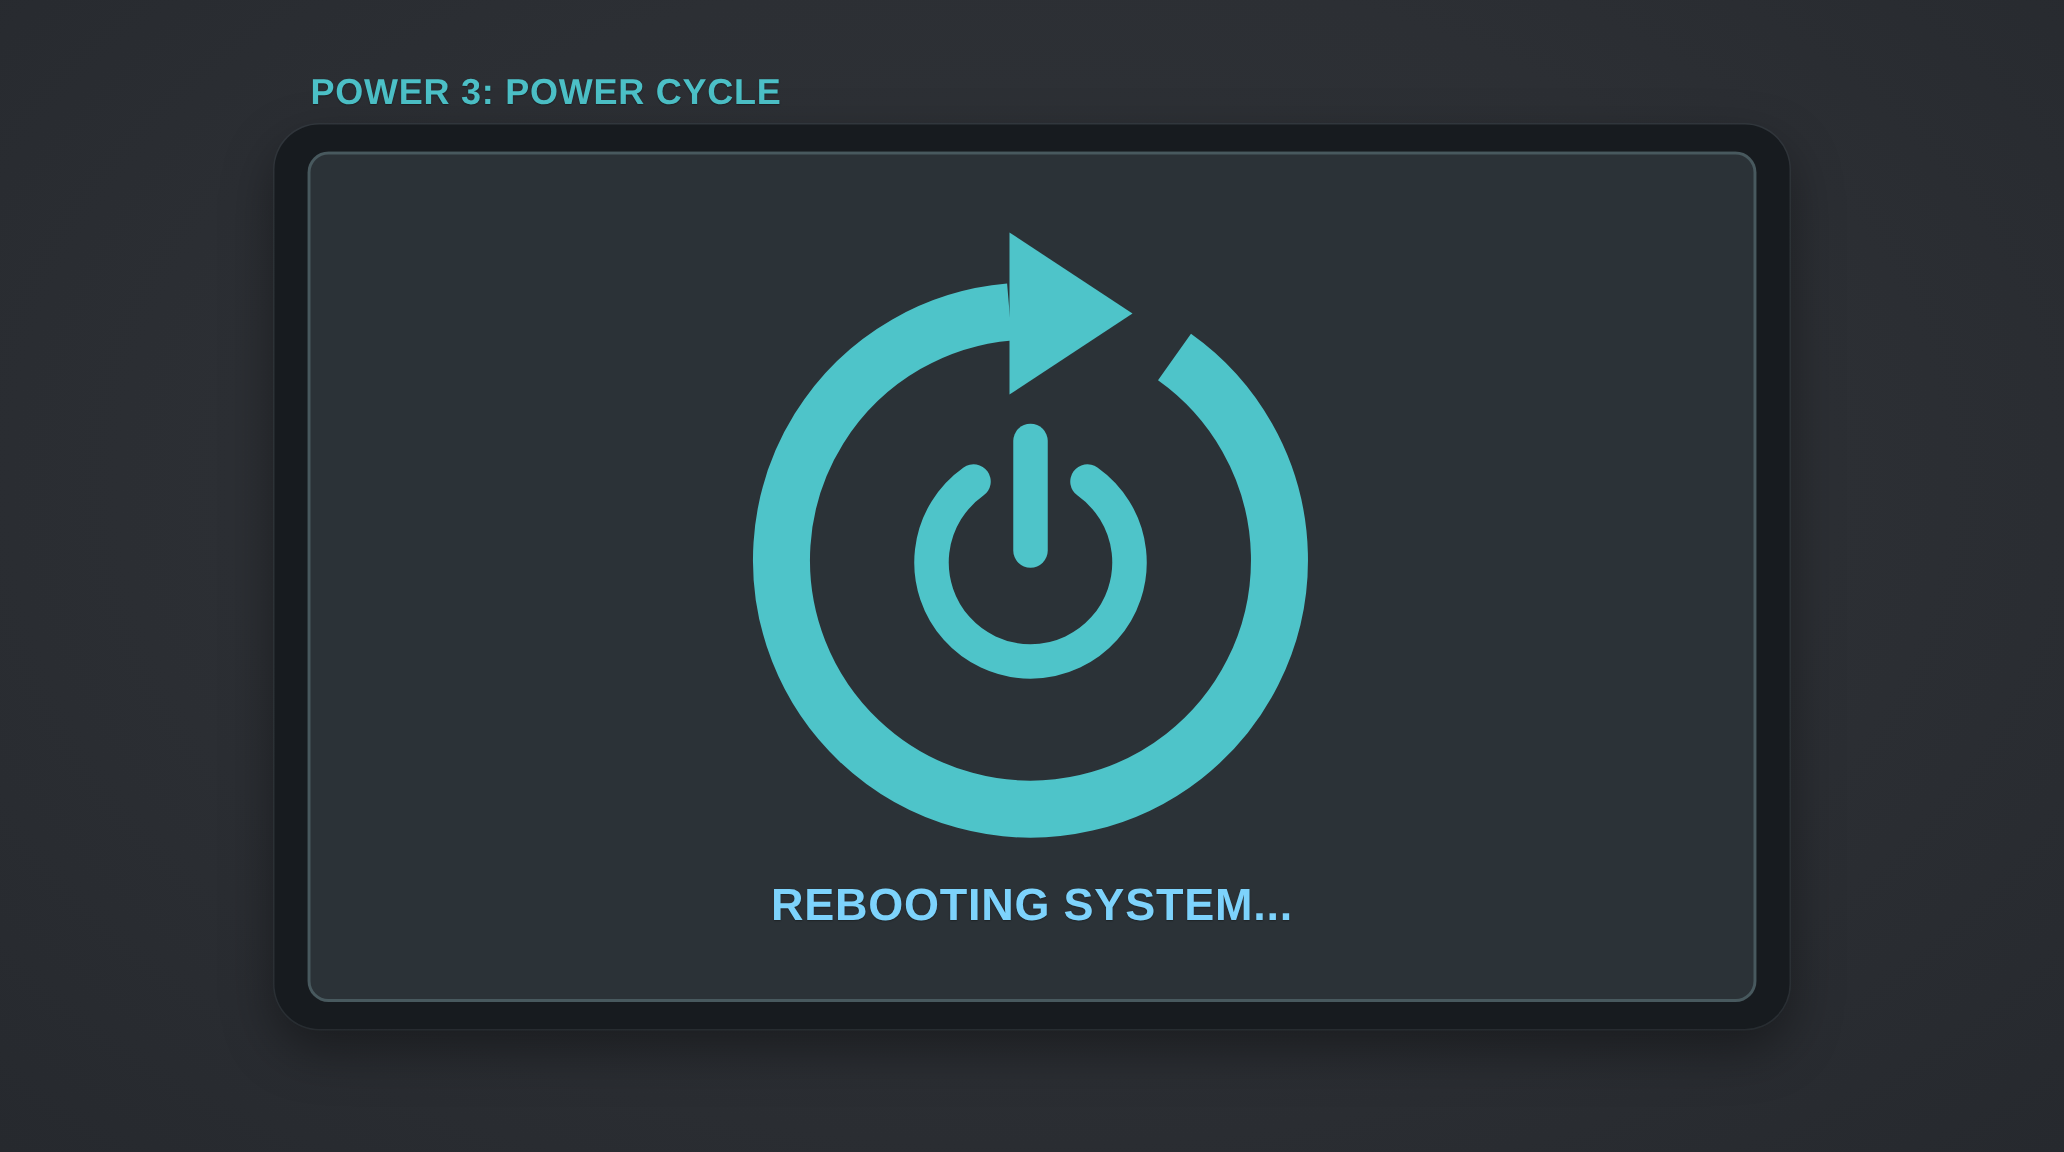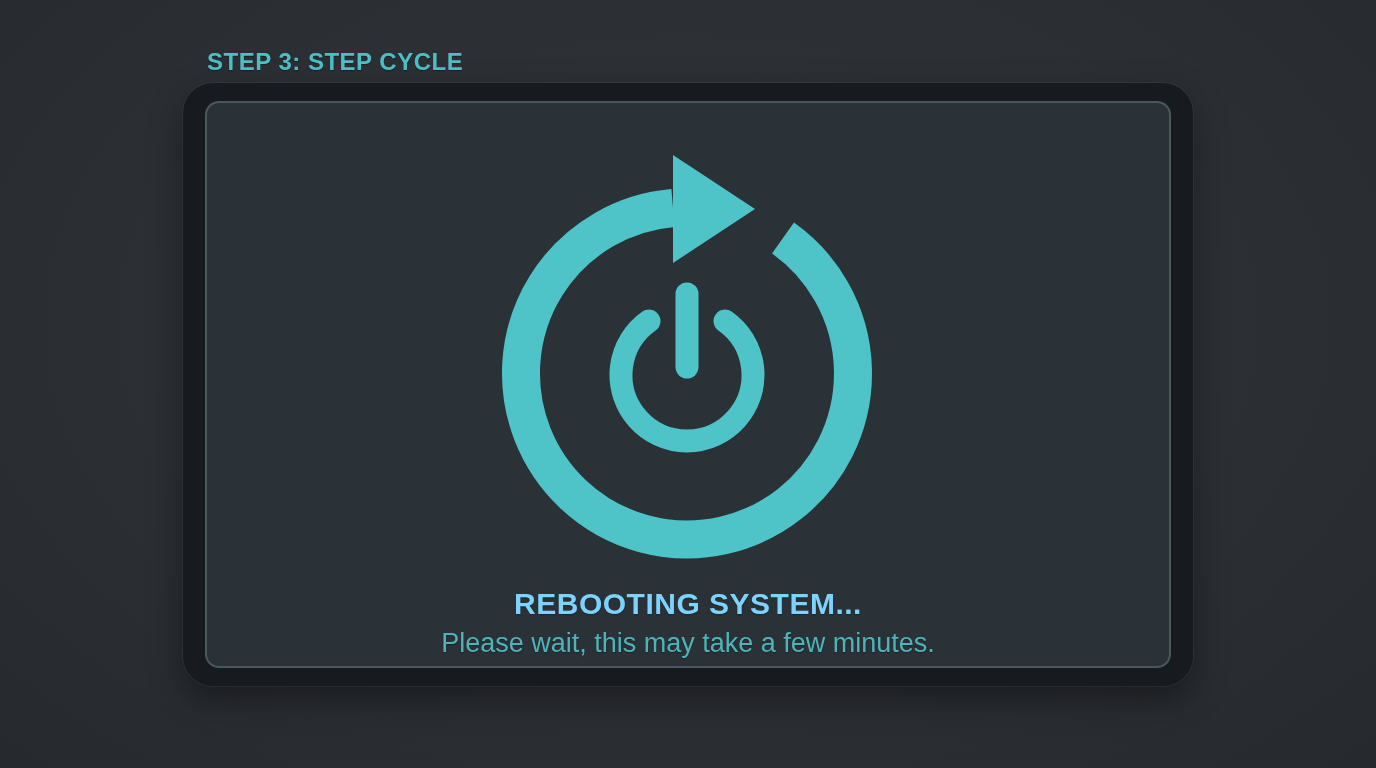--- a/index.html
+++ b/index.html
@@ -71,37 +71,36 @@
     font-weight: normal;
     color: #4fb3bb;
     text-shadow: 0 1px 1px rgba(0,0,0,0.3);
   }
 </style>
 </head>
 <body>
 
 <div class="stage">
 
-  <h1 class="step-title">STEP 3: STEP CYCLE</h1>
+  <h1 class="step-title">POWER 3: POWER CYCLE</h1>
 
   <div class="device">
     <div class="screen">
 
       <div class="icon-wrap">
         <svg width="384" height="416" viewBox="498 148 384 416" xmlns="http://www.w3.org/2000/svg" aria-hidden="true">
 
           <path d="M 675 209 A 166 166 0 1 0 785 239" fill="none" stroke-width="38" stroke-linecap="butt" stroke="#4ec4c9"></path>
 
           <polygon points="675,156 675,264 757,210" fill="#4ec4c9"></polygon>
 
           <path d="M 651 322 A 66 66 0 1 0 727 322" fill="none" stroke-width="23" stroke-linecap="round" stroke="#4ec4c9"></path>
 
           <line x1="689" y1="295" x2="689" y2="368" stroke-width="23" stroke-linecap="round" stroke="#4ec4c9"></line>
         </svg>
       </div>
 
       <h2 class="status-title">REBOOTING SYSTEM...</h2>
 
-      <p class="status-subtitle">Please wait, this may take a few minutes.</p>
 
     </div>
   </div>
 </div>
 
 </body></html>

